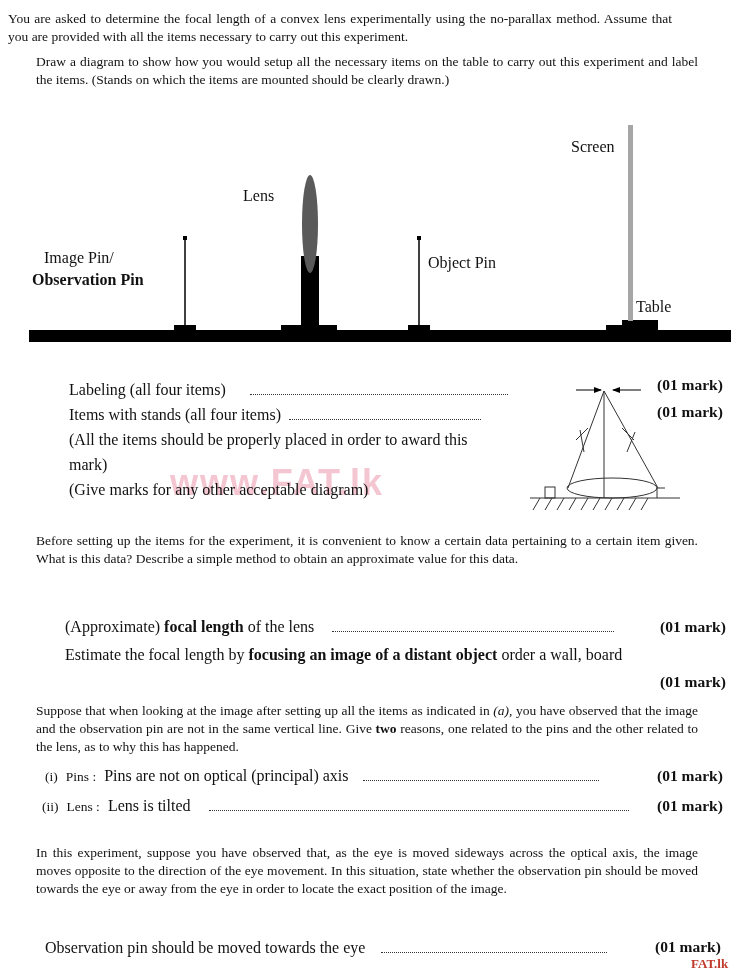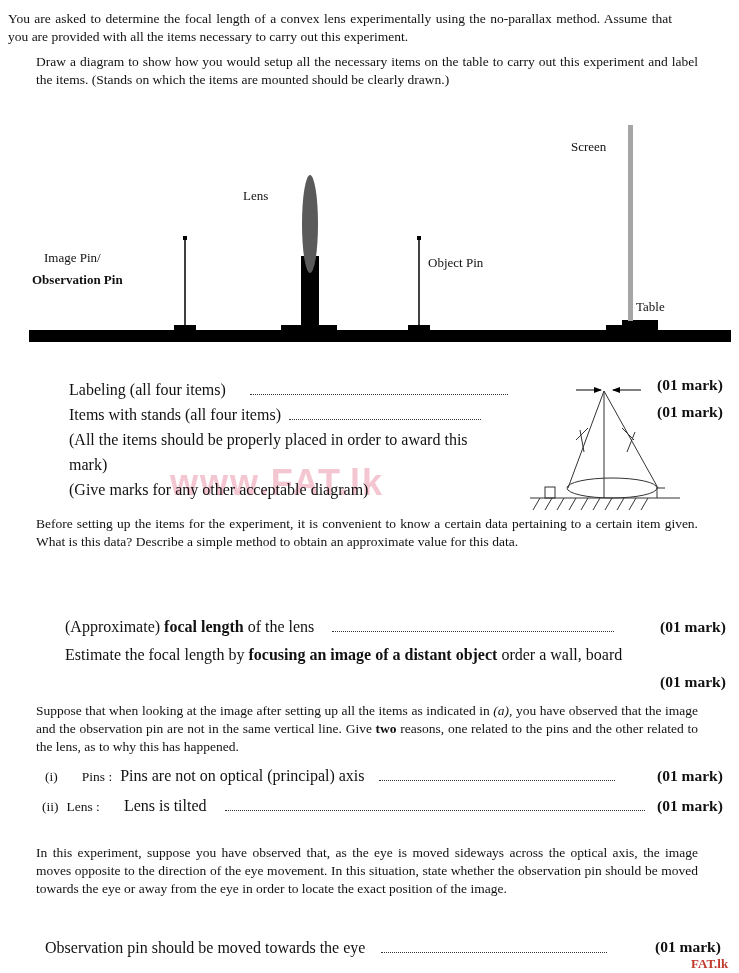--- a/index.html
+++ b/index.html
@@ -3,21 +3,21 @@
 <meta charset="utf-8">
 <style>
   html, body { margin:0; padding:0; background:#ffffff; }
   body { width:739px; height:973px; position:relative; overflow:hidden; color:#111; font-family:"Liberation Serif", serif; }
   .abs { position:absolute; }
   .q { font-size:13.5px; line-height:18px; text-align:justify; }
   .q .lbl { font-style:italic; }
   .ans { font-size:16px; line-height:20px; white-space:nowrap; }
   .mark { font-weight:bold; font-size:15.5px; white-space:nowrap; }
   .dots { border-bottom:1px dotted #333; display:inline-block; height:4px; vertical-align:baseline; }
-  .diag-label { font-size:13px; line-height:22px; white-space:nowrap; }
+  .diag-label { font-size:16px; line-height:22px; white-space:nowrap; }
   .wm { color:#f4c6d2; font-family:"Liberation Sans", sans-serif; font-weight:bold; font-size:36px; letter-spacing:2px; white-space:nowrap; }
   .corner { color:#c0392b; font-weight:bold; font-size:13px; }
   b { font-weight:bold; }
 </style>
 </head>
 <body>
 
 <div class="abs wm" data-name="watermark" style="left:170px; top:462px;">www.FAT.lk</div>
 
 <div class="abs q" data-name="intro-text" style="left:8px; top:10px; width:664px;">You are asked to determine the focal length of a convex lens experimentally using the no-parallax method. Assume that you are provided with all the items necessary to carry out this experiment.</div>
@@ -101,51 +101,51 @@
     <line x1="576" y1="498" x2="569" y2="510"></line>
     <line x1="588" y1="498" x2="581" y2="510"></line>
     <line x1="600" y1="498" x2="593" y2="510"></line>
     <line x1="612" y1="498" x2="605" y2="510"></line>
     <line x1="624" y1="498" x2="617" y2="510"></line>
     <line x1="636" y1="498" x2="629" y2="510"></line>
     <line x1="648" y1="498" x2="641" y2="510"></line>
   </g>
 </svg>
 
-<div class="abs q" data-name="part-b-question" style="left:10px; top:515px; width:662px;">
+<div class="abs q" data-name="part-b-question" style="left:10px; top:532px; width:662px;">
   <span class="lbl" data-name="part-b-label" style="display:inline-block; width:26px;">(b)</span><span>Before setting up the items for the experiment, it is convenient to know a certain data pertaining to a certain item given. What is this data? Describe a simple method to obtain an approximate value for this data.</span>
 </div>
 
 <div class="abs ans" data-name="answer-b-1" style="left:65px; top:617px;">
   <span>(Approximate) </span><b>focal length</b><span> of the lens</span>
   <span class="dots" style="width:282px; margin-left:14px;"></span>
 </div>
 <div class="abs mark" data-name="mark-b-1" style="left:660px; top:618px;">(01 mark)</div>
 
 <div class="abs ans" data-name="answer-b-2" style="left:65px; top:645px;">
   <span>Estimate the focal length by </span><b>focusing an image of a distant object</b><span> order a wall, board</span>
 </div>
 <div class="abs mark" data-name="mark-b-2" style="left:660px; top:673px;">(01 mark)</div>
 
 <div class="abs q" data-name="part-c-question" style="left:10px; top:702px; width:662px;">
   <span class="lbl" data-name="part-c-label" style="display:inline-block; width:26px;">(c)</span><span>Suppose that when looking at the image after setting up all the items as indicated in </span><i>(a)</i><span>, you have observed that the image and the observation pin are not in the same vertical line. Give </span><b>two</b><span> reasons, one related to the pins and the other related to the lens, as to why this has happened.</span>
 </div>
 
 <div class="abs ans" data-name="answer-c-1" style="left:45px; top:766px;">
   <span style="font-size:13.5px;">(i)</span>
-  <span style="font-size:13.5px; margin-left:20px;">Pins :</span>
+  <span style="font-size:13.5px; margin-left:4px;">Pins :</span>
   <span style="margin-left:4px;">Pins are not on optical (principal) axis</span>
   <span class="dots" style="width:236px; margin-left:10px;"></span>
 </div>
 <div class="abs mark" data-name="mark-c-1" style="left:657px; top:767px;">(01 mark)</div>
 
 <div class="abs ans" data-name="answer-c-2" style="left:42px; top:796px;">
   <span style="font-size:13.5px;">(ii)</span>
   <span style="font-size:13.5px; margin-left:4px;">Lens :</span>
-  <span style="margin-left:20px;">Lens is tilted</span>
+  <span style="margin-left:4px;">Lens is tilted</span>
   <span class="dots" style="width:420px; margin-left:14px;"></span>
 </div>
 <div class="abs mark" data-name="mark-c-2" style="left:657px; top:797px;">(01 mark)</div>
 
 <div class="abs q" data-name="part-d-question" style="left:10px; top:844px; width:662px;">
   <span class="lbl" data-name="part-d-label" style="display:inline-block; width:26px;">(d)</span><span>In this experiment, suppose you have observed that, as the eye is moved sideways across the optical axis, the image moves opposite to the direction of the eye movement. In this situation, state whether the observation pin should be moved towards the eye or away from the eye in order to locate the exact position of the image.</span>
 </div>
 
 <div class="abs ans" data-name="answer-d" style="left:45px; top:938px;">
   <span>Observation pin should be moved towards the eye</span>

